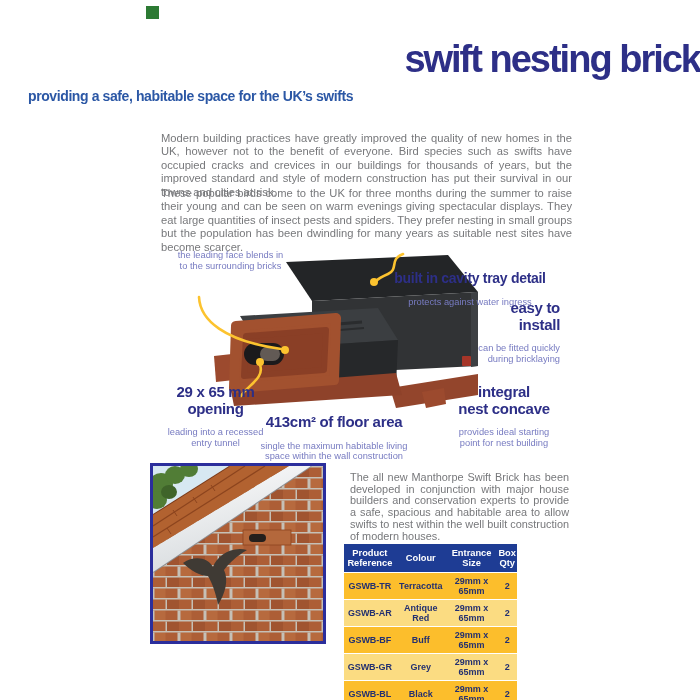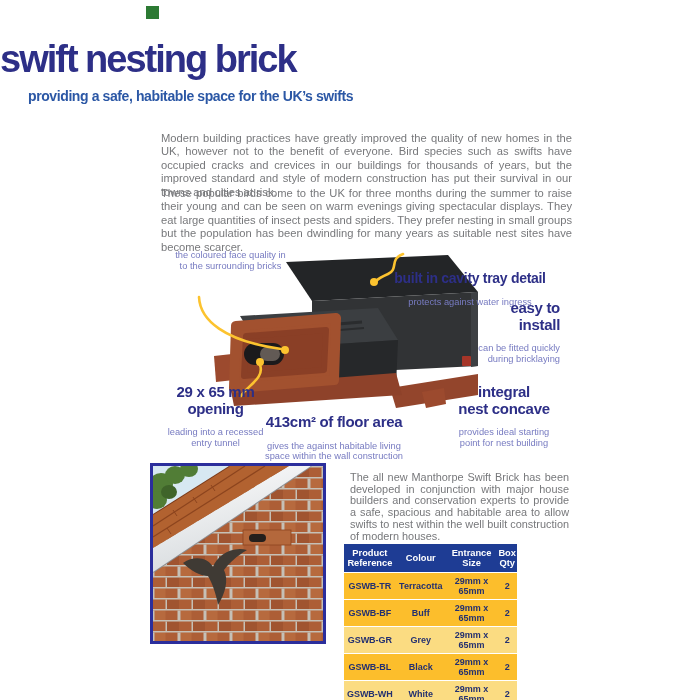--- a/index.html
+++ b/index.html
@@ -1,20 +1,20 @@
 <!DOCTYPE html>
 <html style="--title_blue: #2d2f87; --subtitle_blue: #2b57a5; --body_grey: #77787b; --callout_sub_blue: #777bc1; --callout_yellow: #fcc32f; --table_header_navy: #1e3c94; --table_row_gold: #fcbe2c; --table_row_cream: #fbdc82; --table_footer_amber: #f3a823; --table_text_navy: #233070; --photo_border_blue: #2b2e9c; --product_charcoal: #313335; --product_terracotta: #a2512f; --corner_green: #2c7a33;"><head>
 <meta charset="utf-8">
 <style>
   html,body{margin:0;padding:0;background:#fff;}
   .page{position:relative;width:700px;height:700px;background:#fff;overflow:hidden;
         font-family:"Liberation Sans",sans-serif;}
   .green-sq{position:absolute;left:146px;top:6px;width:13px;height:13px;
             background:var(--corner_green,#2c7a33);}
-  .title{position:absolute;left:0;top:38px;width:700px;text-align:left;
+  .title{position:absolute;left:0;top:38px;width:700px;text-align:right;
          font-size:38px;font-weight:bold;letter-spacing:-2px;
          color:var(--title_blue,#2d2f87);}
   .subtitle{position:absolute;left:0;top:88px;width:700px;
             font-size:14px;font-weight:bold;letter-spacing:-0.4px;
             color:var(--subtitle_blue,#2b57a5);margin-left:28px;}
   .intro{position:absolute;left:145px;width:411px;margin:16px;text-align:justify;
          font-size:11.2px;line-height:13.4px;color:var(--body_grey,#77787b);}
   .p1{top:116px;} .p2{top:171px;}
   .callout{position:absolute;text-align:center;}
   .co-title{font-size:15px;line-height:16.5px;font-weight:bold;white-space:pre-line;
@@ -93,42 +93,42 @@
       <path d="M260,365 C265,378 247,386 241,396"></path>
     </g>
     <g fill="var(--callout_yellow,#fcc32f)">
       <circle cx="285" cy="350" r="4"></circle>
       <circle cx="374" cy="282" r="4"></circle>
       <circle cx="260" cy="362" r="4"></circle>
     </g>
   </svg>
 
   <div class="callout c1">
-    <div class="co-sub">the coloured face quality in
+    <div class="co-sub">the leading face blends in
 to the surrounding bricks</div>
   </div>
   <div class="callout c2">
     <div class="co-title small">built in cavity tray detail</div>
     <div class="co-sub">protects against water ingress</div>
   </div>
   <div class="callout c3">
     <div class="co-title">easy to
 install</div>
     <div class="co-sub">can be fitted quickly
 during bricklaying</div>
   </div>
   <div class="callout c4">
     <div class="co-title">29 x 65 mm
 opening</div>
     <div class="co-sub">leading into a recessed
 entry tunnel</div>
   </div>
   <div class="callout c5">
     <div class="co-title">413cm² of floor area</div>
-    <div class="co-sub">gives the against habitable living
+    <div class="co-sub">single the maximum habitable living
 space within the wall construction</div>
   </div>
   <div class="callout c6">
     <div class="co-title">integral
 nest concave</div>
     <div class="co-sub">provides ideal starting
 point for nest building</div>
   </div>
 
   <div class="photo">
@@ -195,20 +195,26 @@
 Qty</th>
         </tr>
       </thead>
       <tbody>
         <tr class="gold">
           <td>GSWB-TR</td>
           <td>Terracotta</td>
           <td>29mm x 65mm</td>
           <td>2</td>
         </tr>
+        <tr class="cream">
+          <td>GSWB-AR</td>
+          <td>Antique Red</td>
+          <td>29mm x 65mm</td>
+          <td>2</td>
+        </tr>
         <tr class="gold">
           <td>GSWB-BF</td>
           <td>Buff</td>
           <td>29mm x 65mm</td>
           <td>2</td>
         </tr>
         <tr class="cream">
           <td>GSWB-GR</td>
           <td>Grey</td>
           <td>29mm x 65mm</td>

